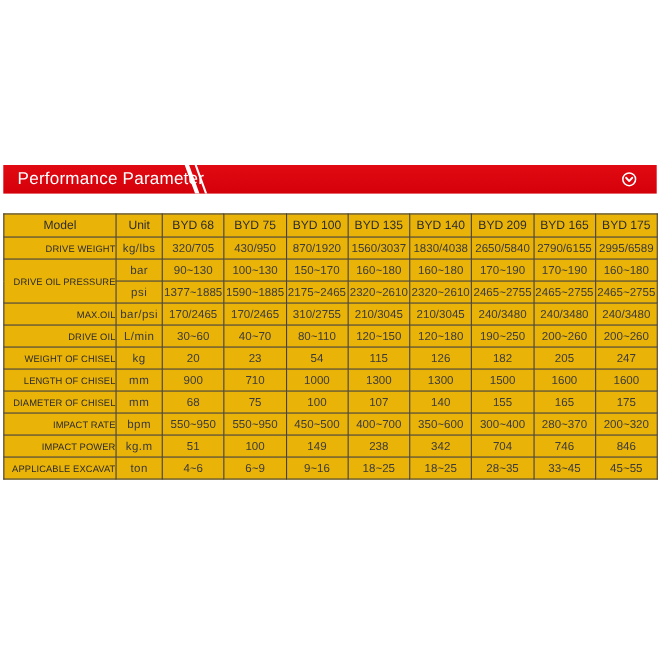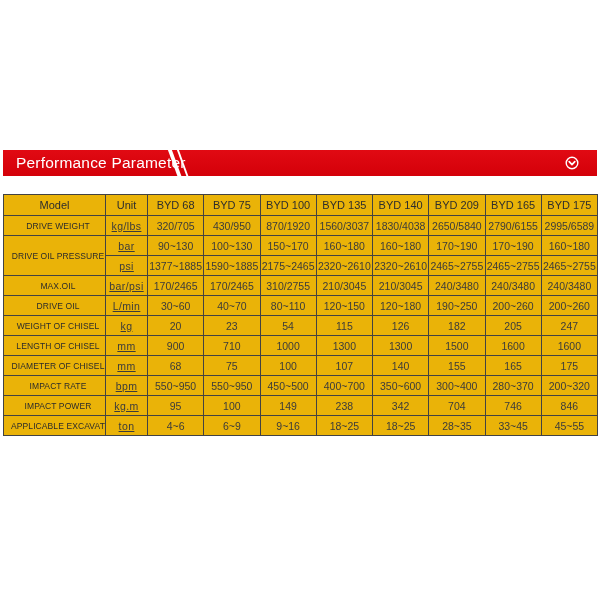--- a/index.html
+++ b/index.html
@@ -68,27 +68,27 @@
     font-weight: normal;
     font-size: 11px;
     color: #2d2d2d;
   }
   .spec-table td {
     height: 19px;
     font-size: 10.5px;
     color: #3b3b3b;
   }
   td.label-cell {
-    text-align: center;
+    text-align: right;
     padding-left: 7px;
     font-size: 8.5px;
     color: #2b2b2b;
     letter-spacing: 0.1px;
   }
-  td.unit-cell { letter-spacing: 0.4px; text-decoration: underline; }
+  td.unit-cell { letter-spacing: 0.4px; }
 </style>
 </head>
 <body>
 
 <div class="banner">
   <span class="banner-title">Performance Parameter</span>
   <span class="stripe s1"></span>
   <span class="stripe s2"></span>
   <span class="banner-icon">
     <svg width="14" height="14" viewBox="0 0 14 14">
@@ -229,21 +229,21 @@
         <td class="value-cell">450~500</td>
         <td class="value-cell">400~700</td>
         <td class="value-cell">350~600</td>
         <td class="value-cell">300~400</td>
         <td class="value-cell">280~370</td>
         <td class="value-cell">200~320</td>
       </tr>
       <tr>
         <td class="label-cell">IMPACT POWER</td>
         <td class="unit-cell">kg.m</td>
-        <td class="value-cell">95</td>
+        <td class="value-cell">51</td>
         <td class="value-cell">100</td>
         <td class="value-cell">149</td>
         <td class="value-cell">238</td>
         <td class="value-cell">342</td>
         <td class="value-cell">704</td>
         <td class="value-cell">746</td>
         <td class="value-cell">846</td>
       </tr>
       <tr>
         <td class="label-cell">APPLICABLE EXCAVATOR</td>

